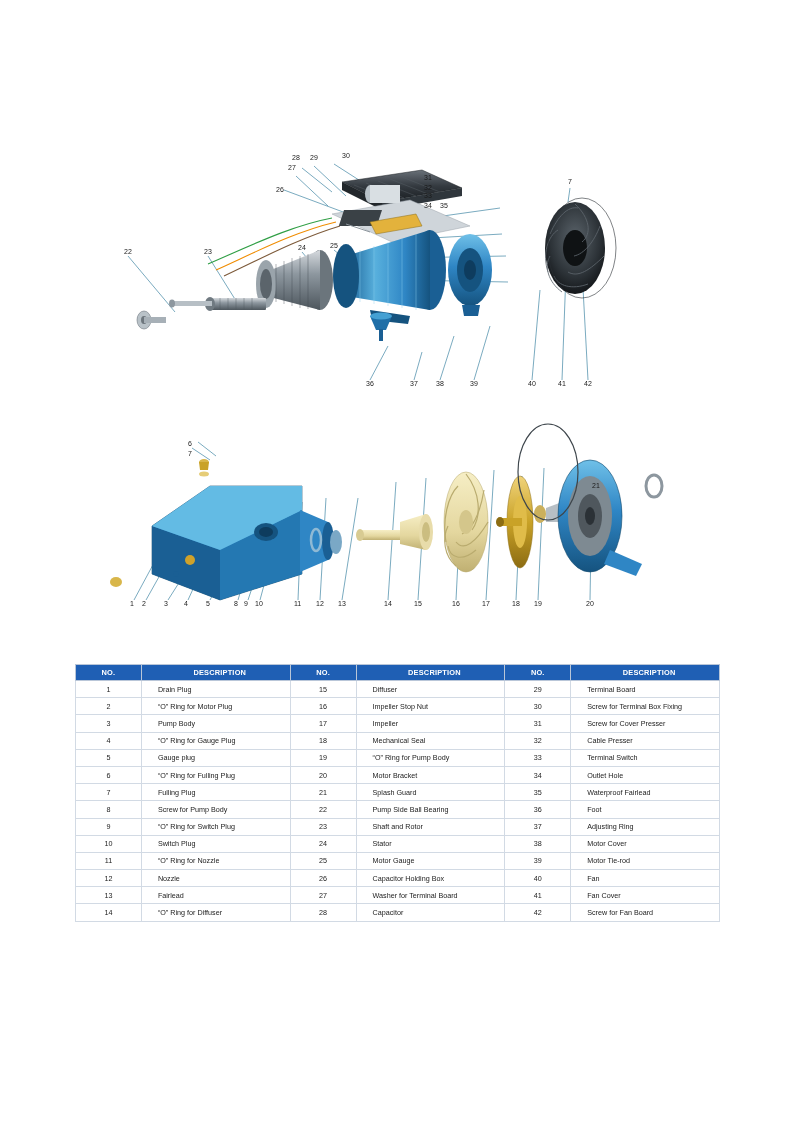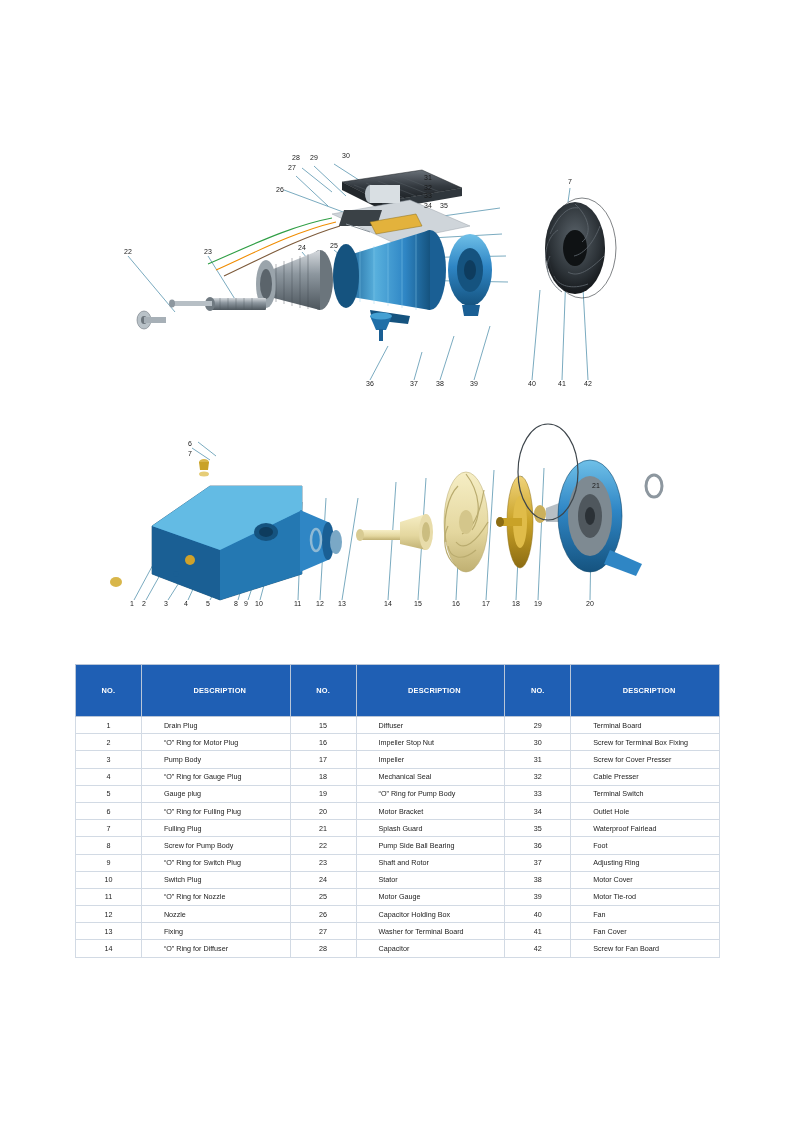--- a/index.html
+++ b/index.html
@@ -42,33 +42,33 @@
     width: 645px;
     border-collapse: collapse;
     font-size: 7.2px;
   }
   #parts-table th {
     background: #1f5fb4;
     color: #ffffff;
     font-weight: bold;
     font-size: 7.4px;
     border: 1px solid #b9c6d8;
-    padding: 21px 2px;
+    padding: 3px 2px;
     text-align: center;
     letter-spacing: .2px;
   }
   #parts-table th.desc-head { text-align: center; padding-left: 10px; }
   #parts-table td {
     border: 1px solid #d2dae4;
     padding: 2.6px 2px;
     color: #222;
     height: 11px;
   }
   #parts-table td.num { text-align: center; width: 58px; }
-  #parts-table td.desc { text-align: left; padding-left: 22px; }
+  #parts-table td.desc { text-align: left; padding-left: 16px; }
   #parts-table col.c-num { width: 66px; }
   #parts-table col.c-desc { width: 149px; }
 </style>
 </head>
 <body>
 
 <div id="diagram-area">
 
   <svg class="svg-wrap" viewBox="0 0 660 490">
     <defs>
@@ -497,21 +497,21 @@
       <tr>
         <td class="num">12</td>
         <td class="desc">Nozzle</td>
         <td class="num">26</td>
         <td class="desc">Capacitor Holding Box</td>
         <td class="num">40</td>
         <td class="desc">Fan</td>
       </tr>
       <tr>
         <td class="num">13</td>
-        <td class="desc">Fixing</td>
+        <td class="desc">Fairlead</td>
         <td class="num">27</td>
         <td class="desc">Washer for Terminal Board</td>
         <td class="num">41</td>
         <td class="desc">Fan Cover</td>
       </tr>
       <tr>
         <td class="num">14</td>
         <td class="desc">“O” Ring for Diffuser</td>
         <td class="num">28</td>
         <td class="desc">Capacitor</td>

